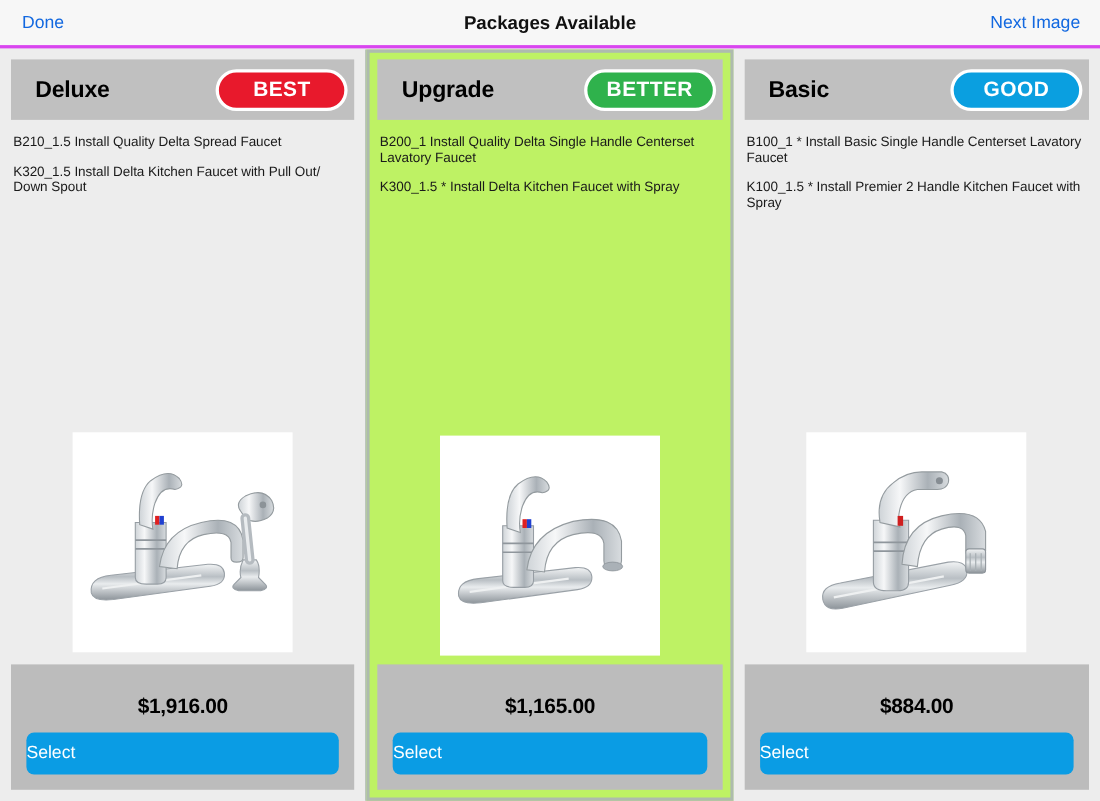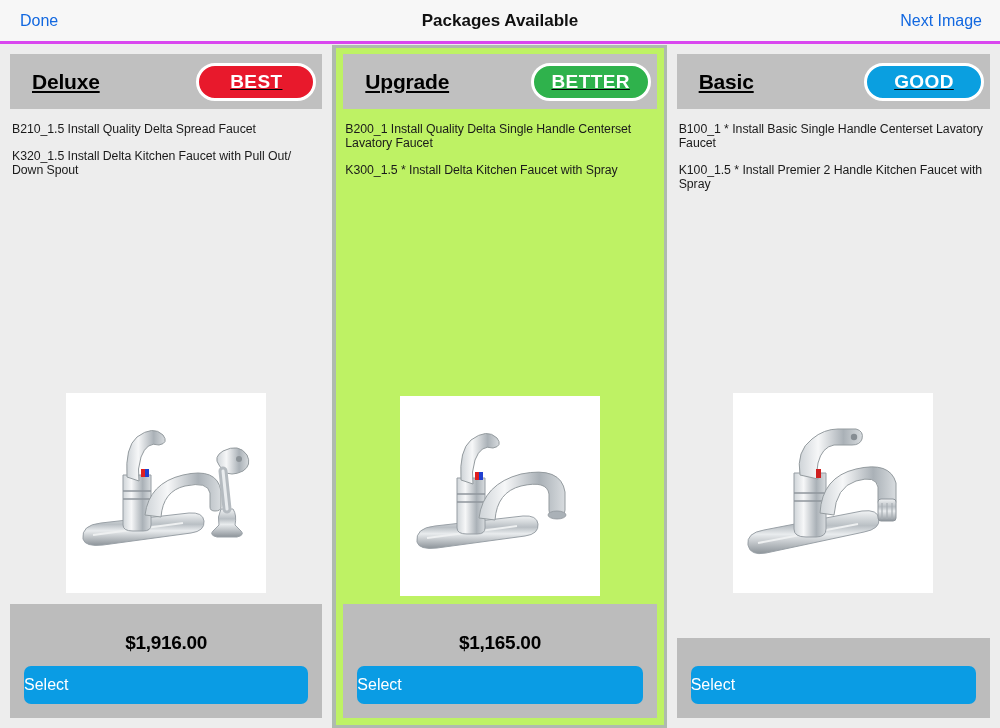--- a/index.html
+++ b/index.html
@@ -64,21 +64,20 @@
   .col.selected .col-inner { padding: 6px 7px 7px 7px; }
 
   
   .band {
     height: 55px;
     background: #c0c0c0;
     display: flex;
     align-items: center;
     justify-content: space-between;
     padding: 0 6px 0 22px;
-    text-decoration: underline;
   }
   .tier-name {
     font-size: 21px;
     font-weight: bold;
     color: #000;
     letter-spacing: -0.2px;
   }
   .badge {
     border-radius: 22px;
     border: 3px solid #ffffff;
@@ -313,18 +312,19 @@
             <rect x="78" y="56" width="5" height="9" fill="#cf1f1f"></rect>
 
             <path d="M82 100 Q84 64 118 56 Q152 48 158 70 L158 88 Q158 94 148 94 Q140 94 140 88 L140 74
                      Q138 62 118 68 Q98 74 96 102 Z" fill="url(#ch3b)" stroke="#949b9f" stroke-width="1"></path>
             <rect x="140" y="86" width="18" height="22" rx="3" fill="url(#ch3)" stroke="#8f969c" stroke-width="1"></rect>
             <path d="M144 90 L144 106 M149 90 L149 106 M154 90 L154 106" stroke="#a9b0b5" stroke-width="1.2"></path>
           </svg>
         </div>
       </div>
       <div class="footer">
+        <div class="price">$884.00</div>
         <button class="select-btn">Select</button>
       </div>
     </div>
   </div>
 
 </div>
 
 </body></html>

